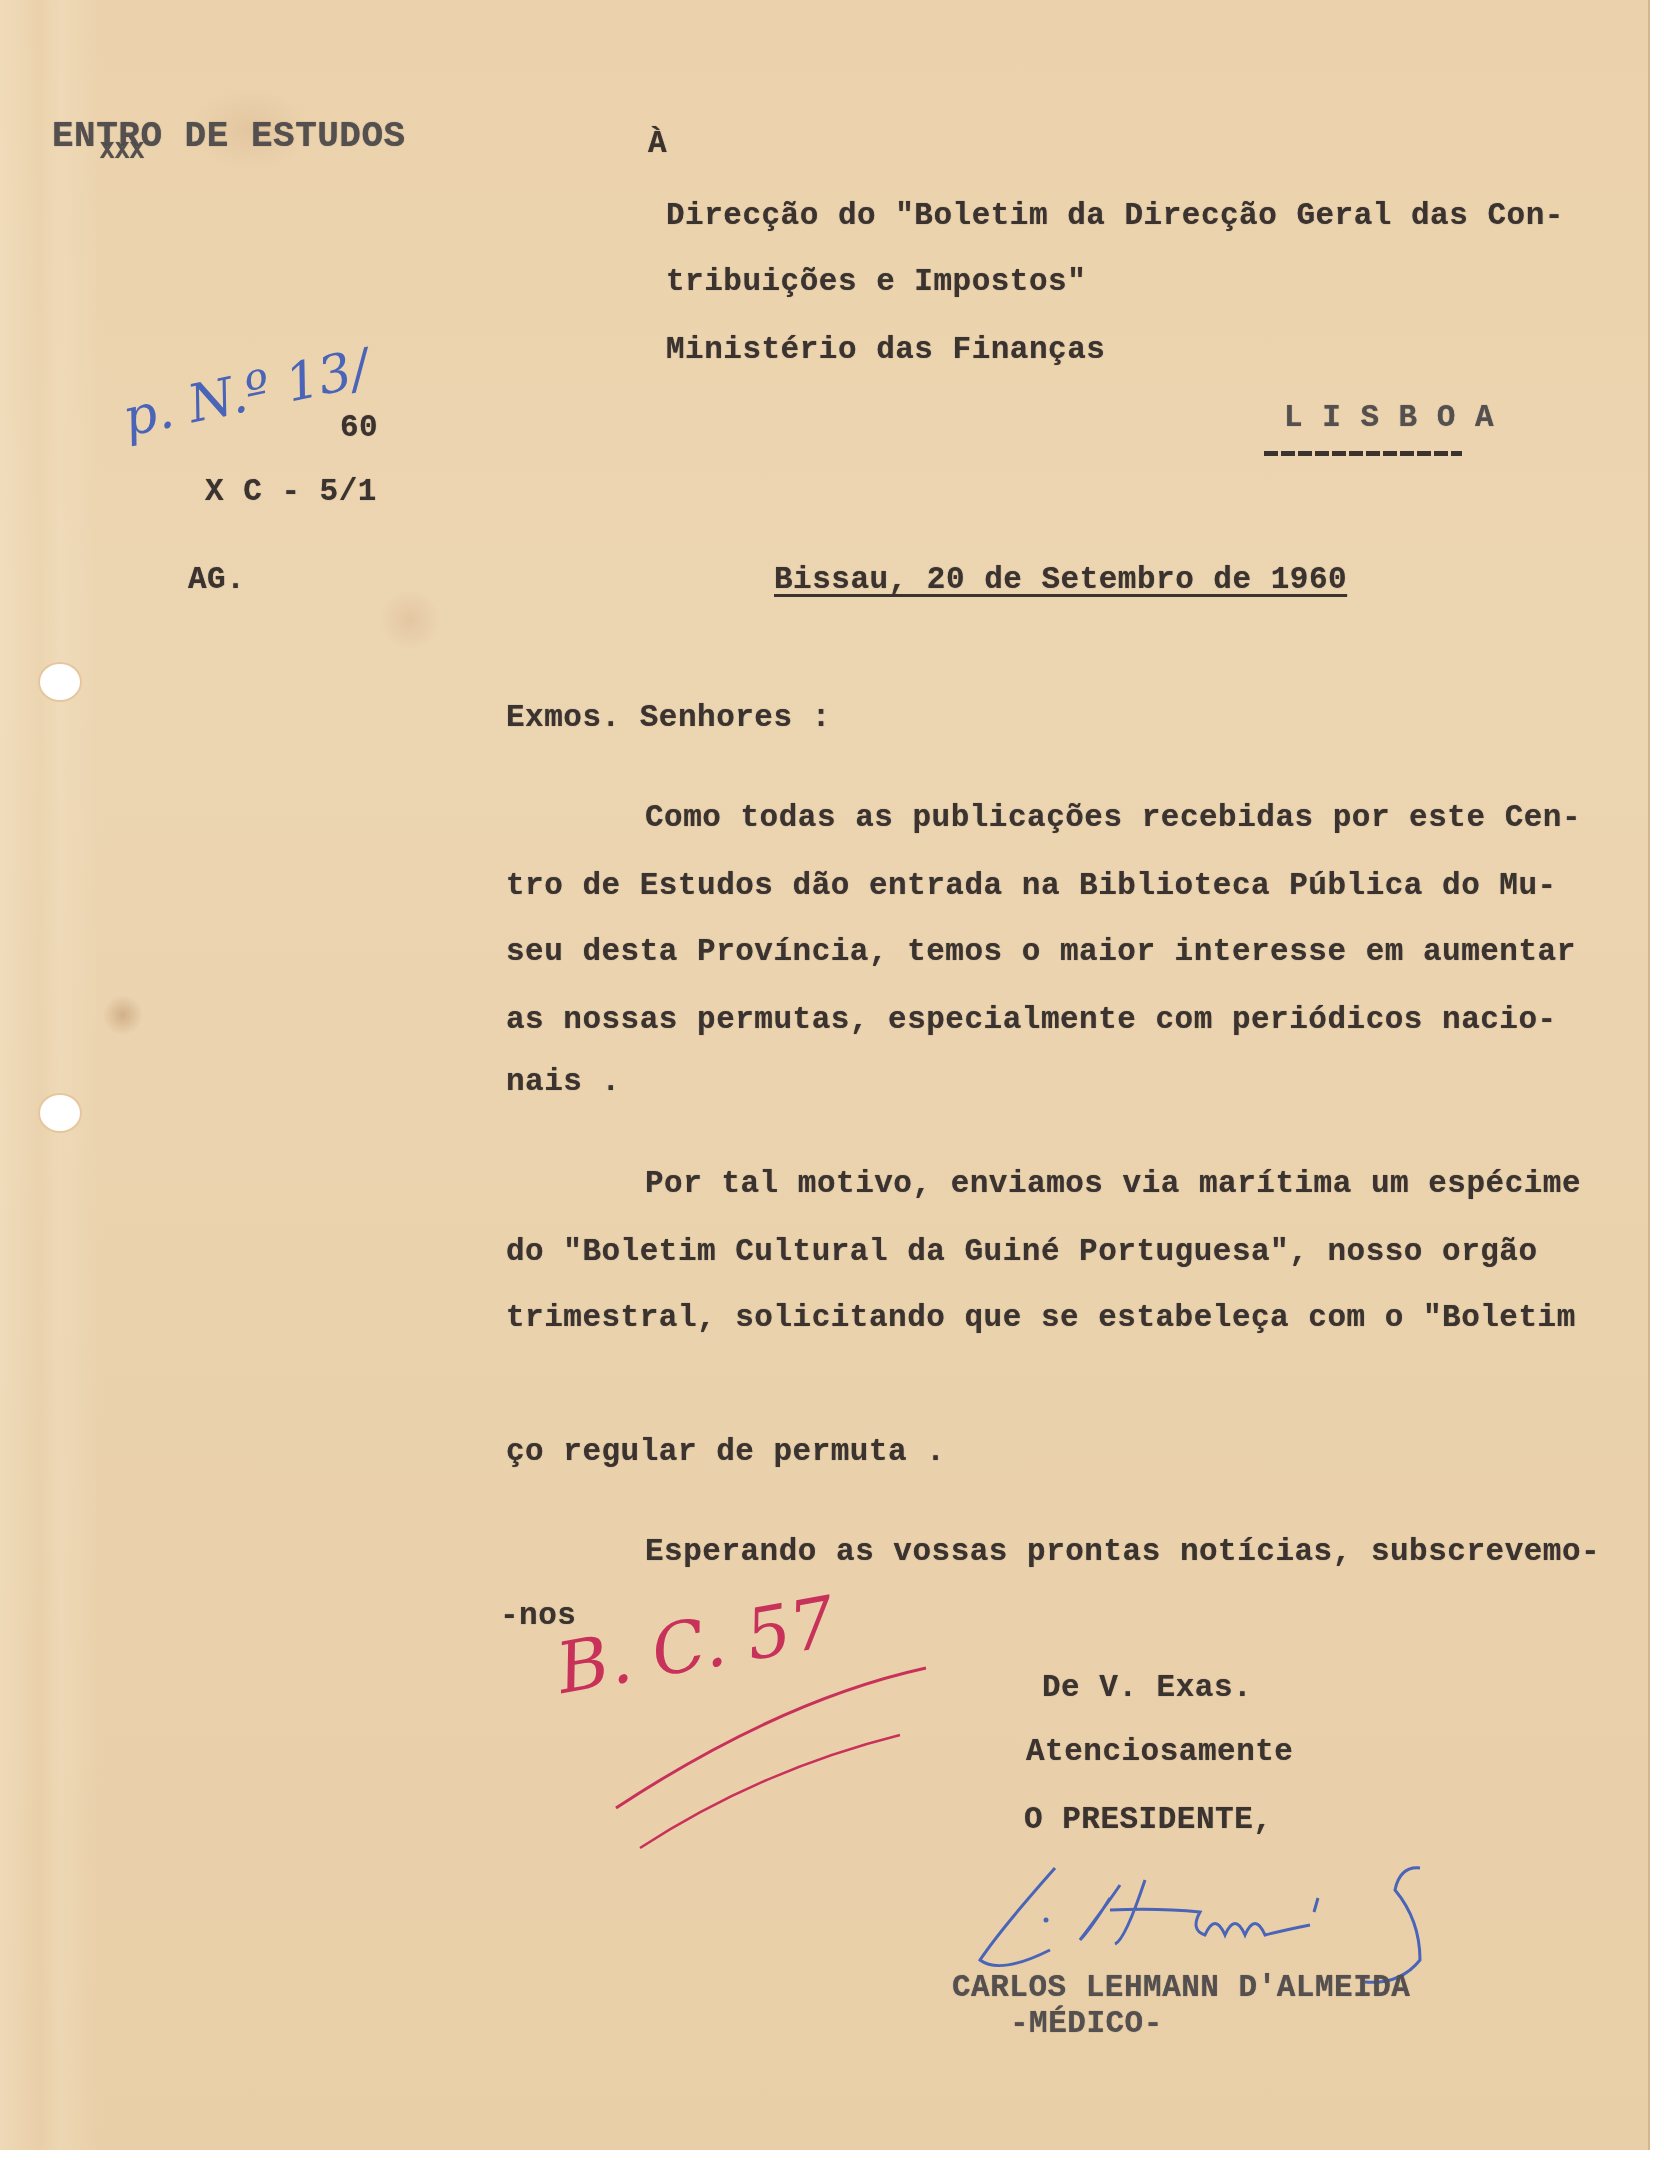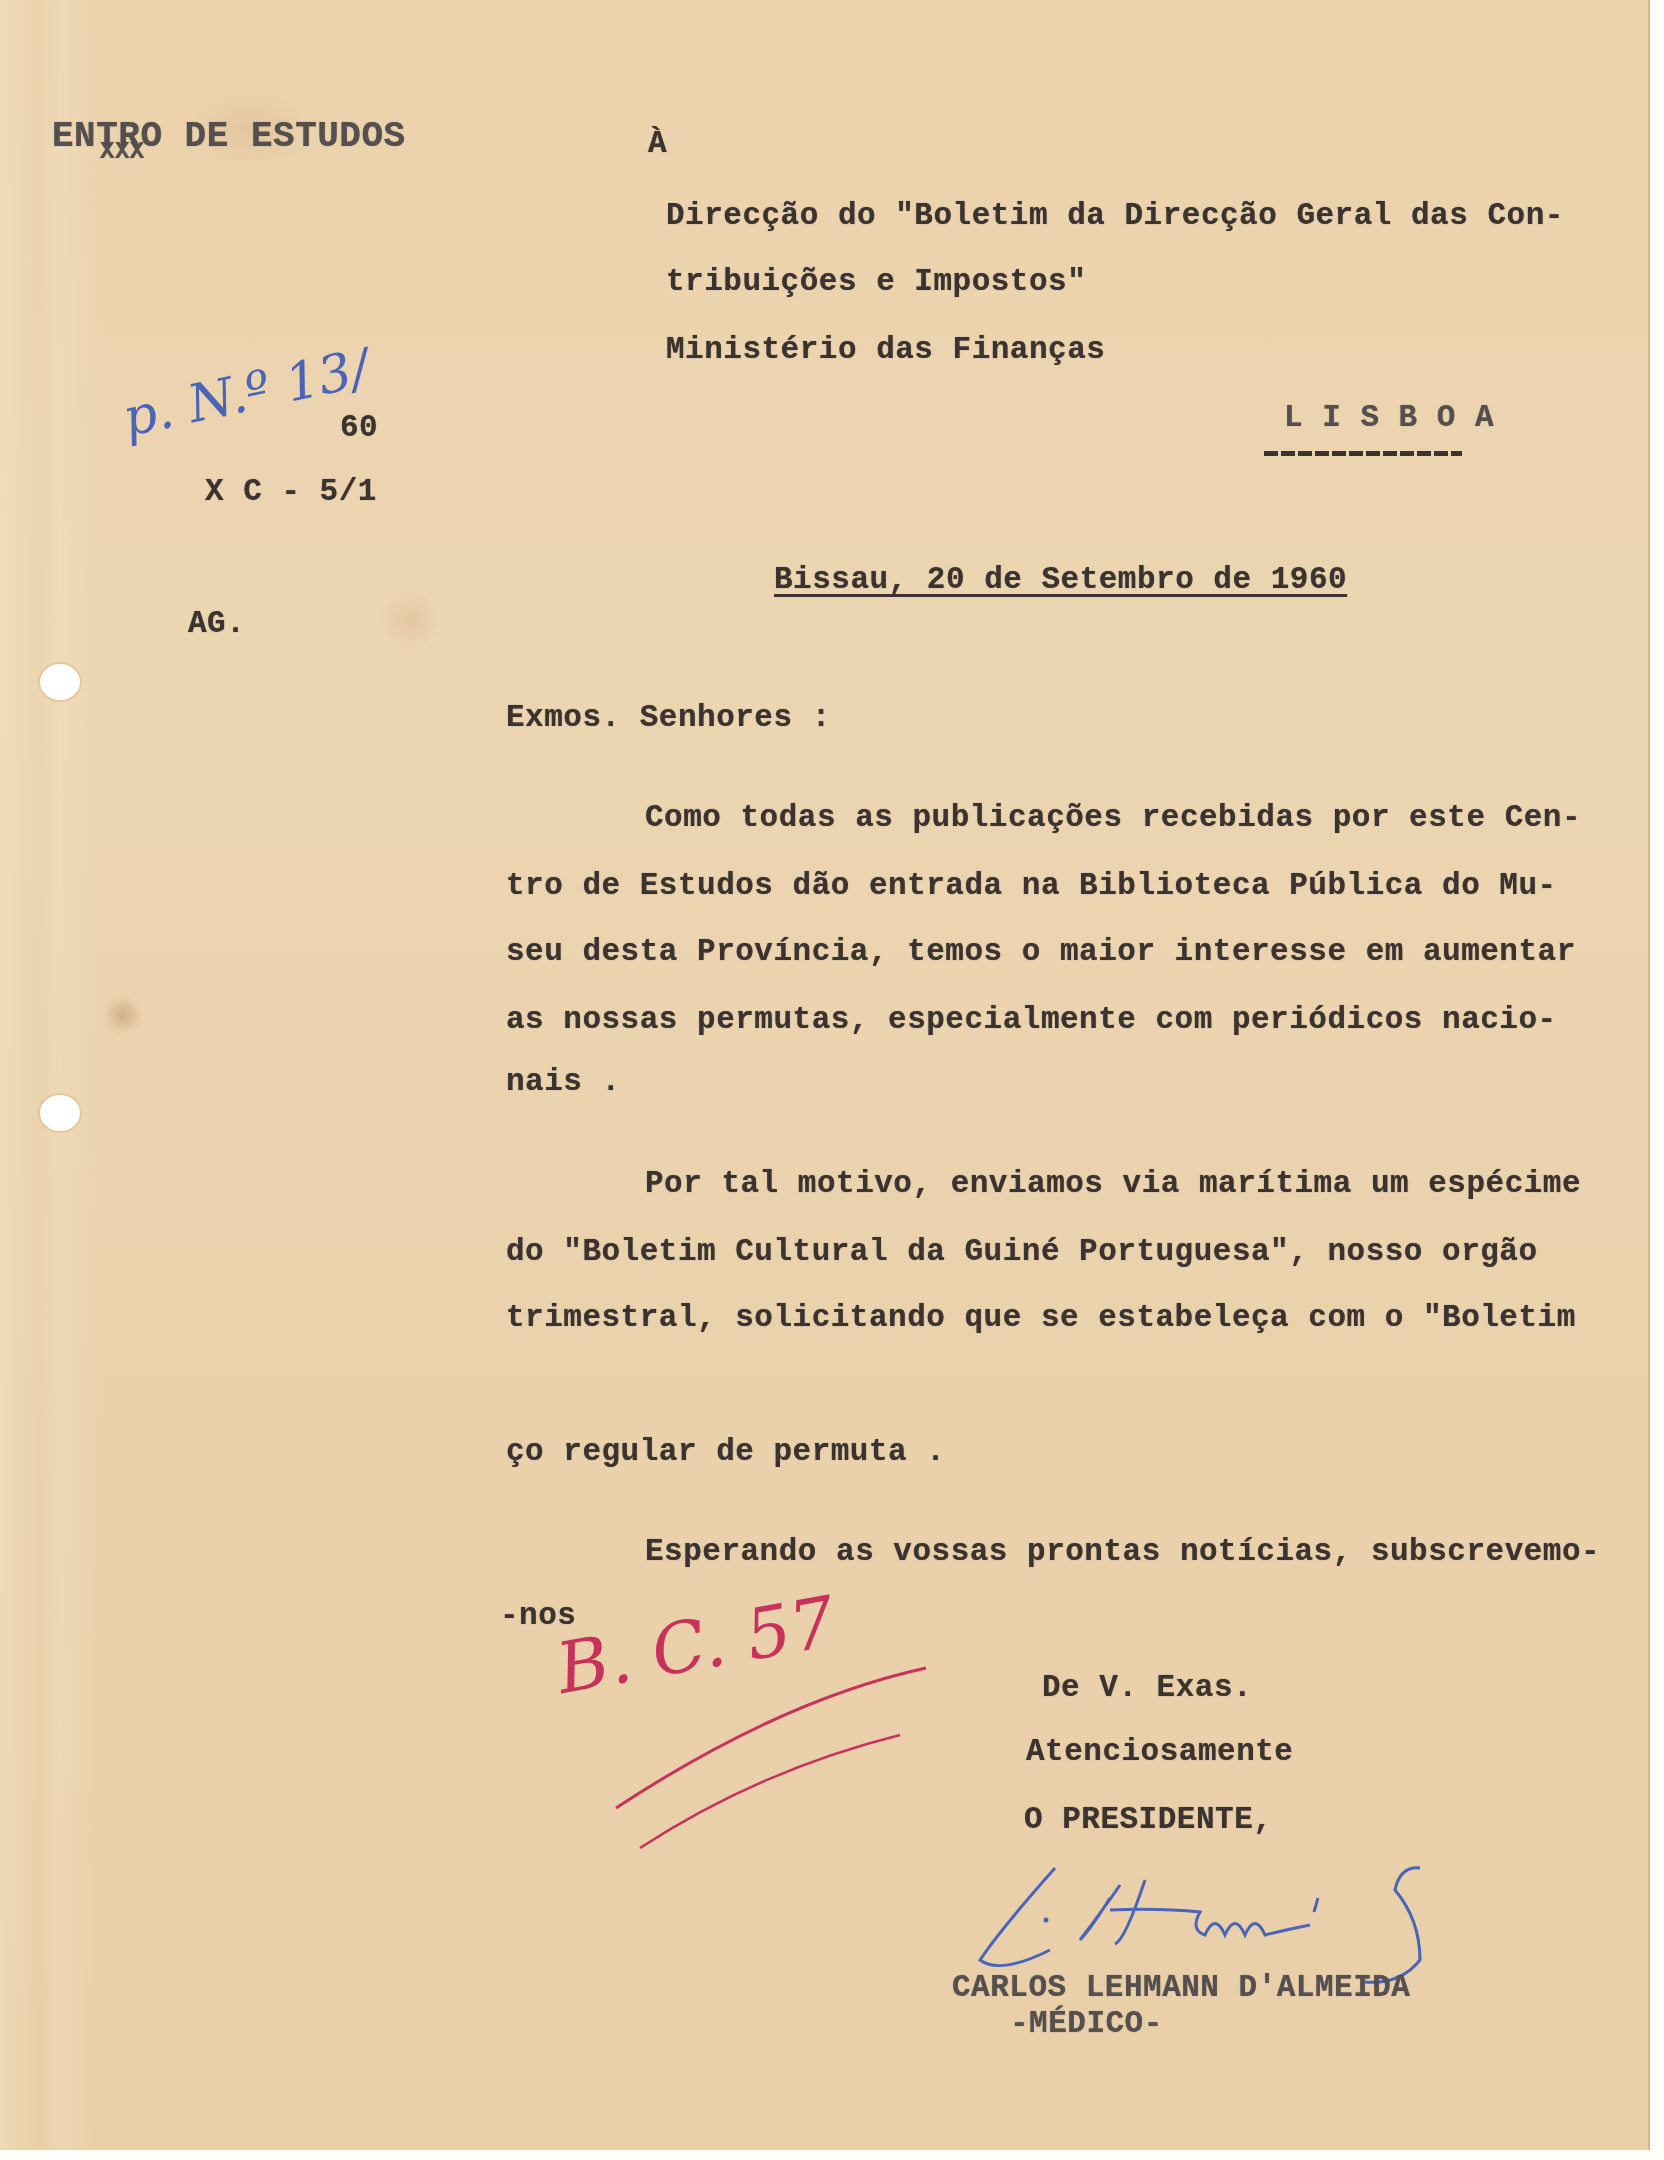--- a/index.html
+++ b/index.html
@@ -80,21 +80,21 @@
 
   <div class="punch-hole" style="left:40px; top:664px;"></div>
   <div class="punch-hole" style="left:40px; top:1095px;"></div>
 
   <div class="typed light" style="left:52px; top:116px; font-size:36px;">ENTRO DE ESTUDOS</div>
   <div class="typed light" style="left:100px; top:140px; font-size:24px; line-height:24px;">XXX</div>
 
   <div class="handwritten blue-ink" style="left:130px; top:388px; font-size:52px; transform:rotate(-12deg); transform-origin:left bottom;">p. N.º 13/</div>
   <div class="typed" style="left:340px; top:410px;">60</div>
   <div class="typed" style="left:205px; top:474px;">X C - 5/1</div>
-  <div class="typed" style="left:188px; top:562px;margin-top:44px;">AG.</div>
+  <div class="typed" style="left:188px; top:562px;">AG.</div>
 
   <div class="typed" style="left:648px; top:126px;">À</div>
   <div class="typed" style="left:666px; top:198px;">Direcção do "Boletim da Direcção Geral das Con-</div>
   <div class="typed" style="left:666px; top:264px;">tribuições e Impostos"</div>
   <div class="typed" style="left:666px; top:332px;">Ministério das Finanças</div>
   <div class="typed light" style="left:1284px; top:400px;">L I S B O A</div>
   <div class="dashes" style="left:1264px; top:451px; width:198px;"></div>
 
   <div class="typed underline-date" style="left:762px; top:562px;margin-left:12px;">Bissau, 20 de Setembro de 1960</div>
 

